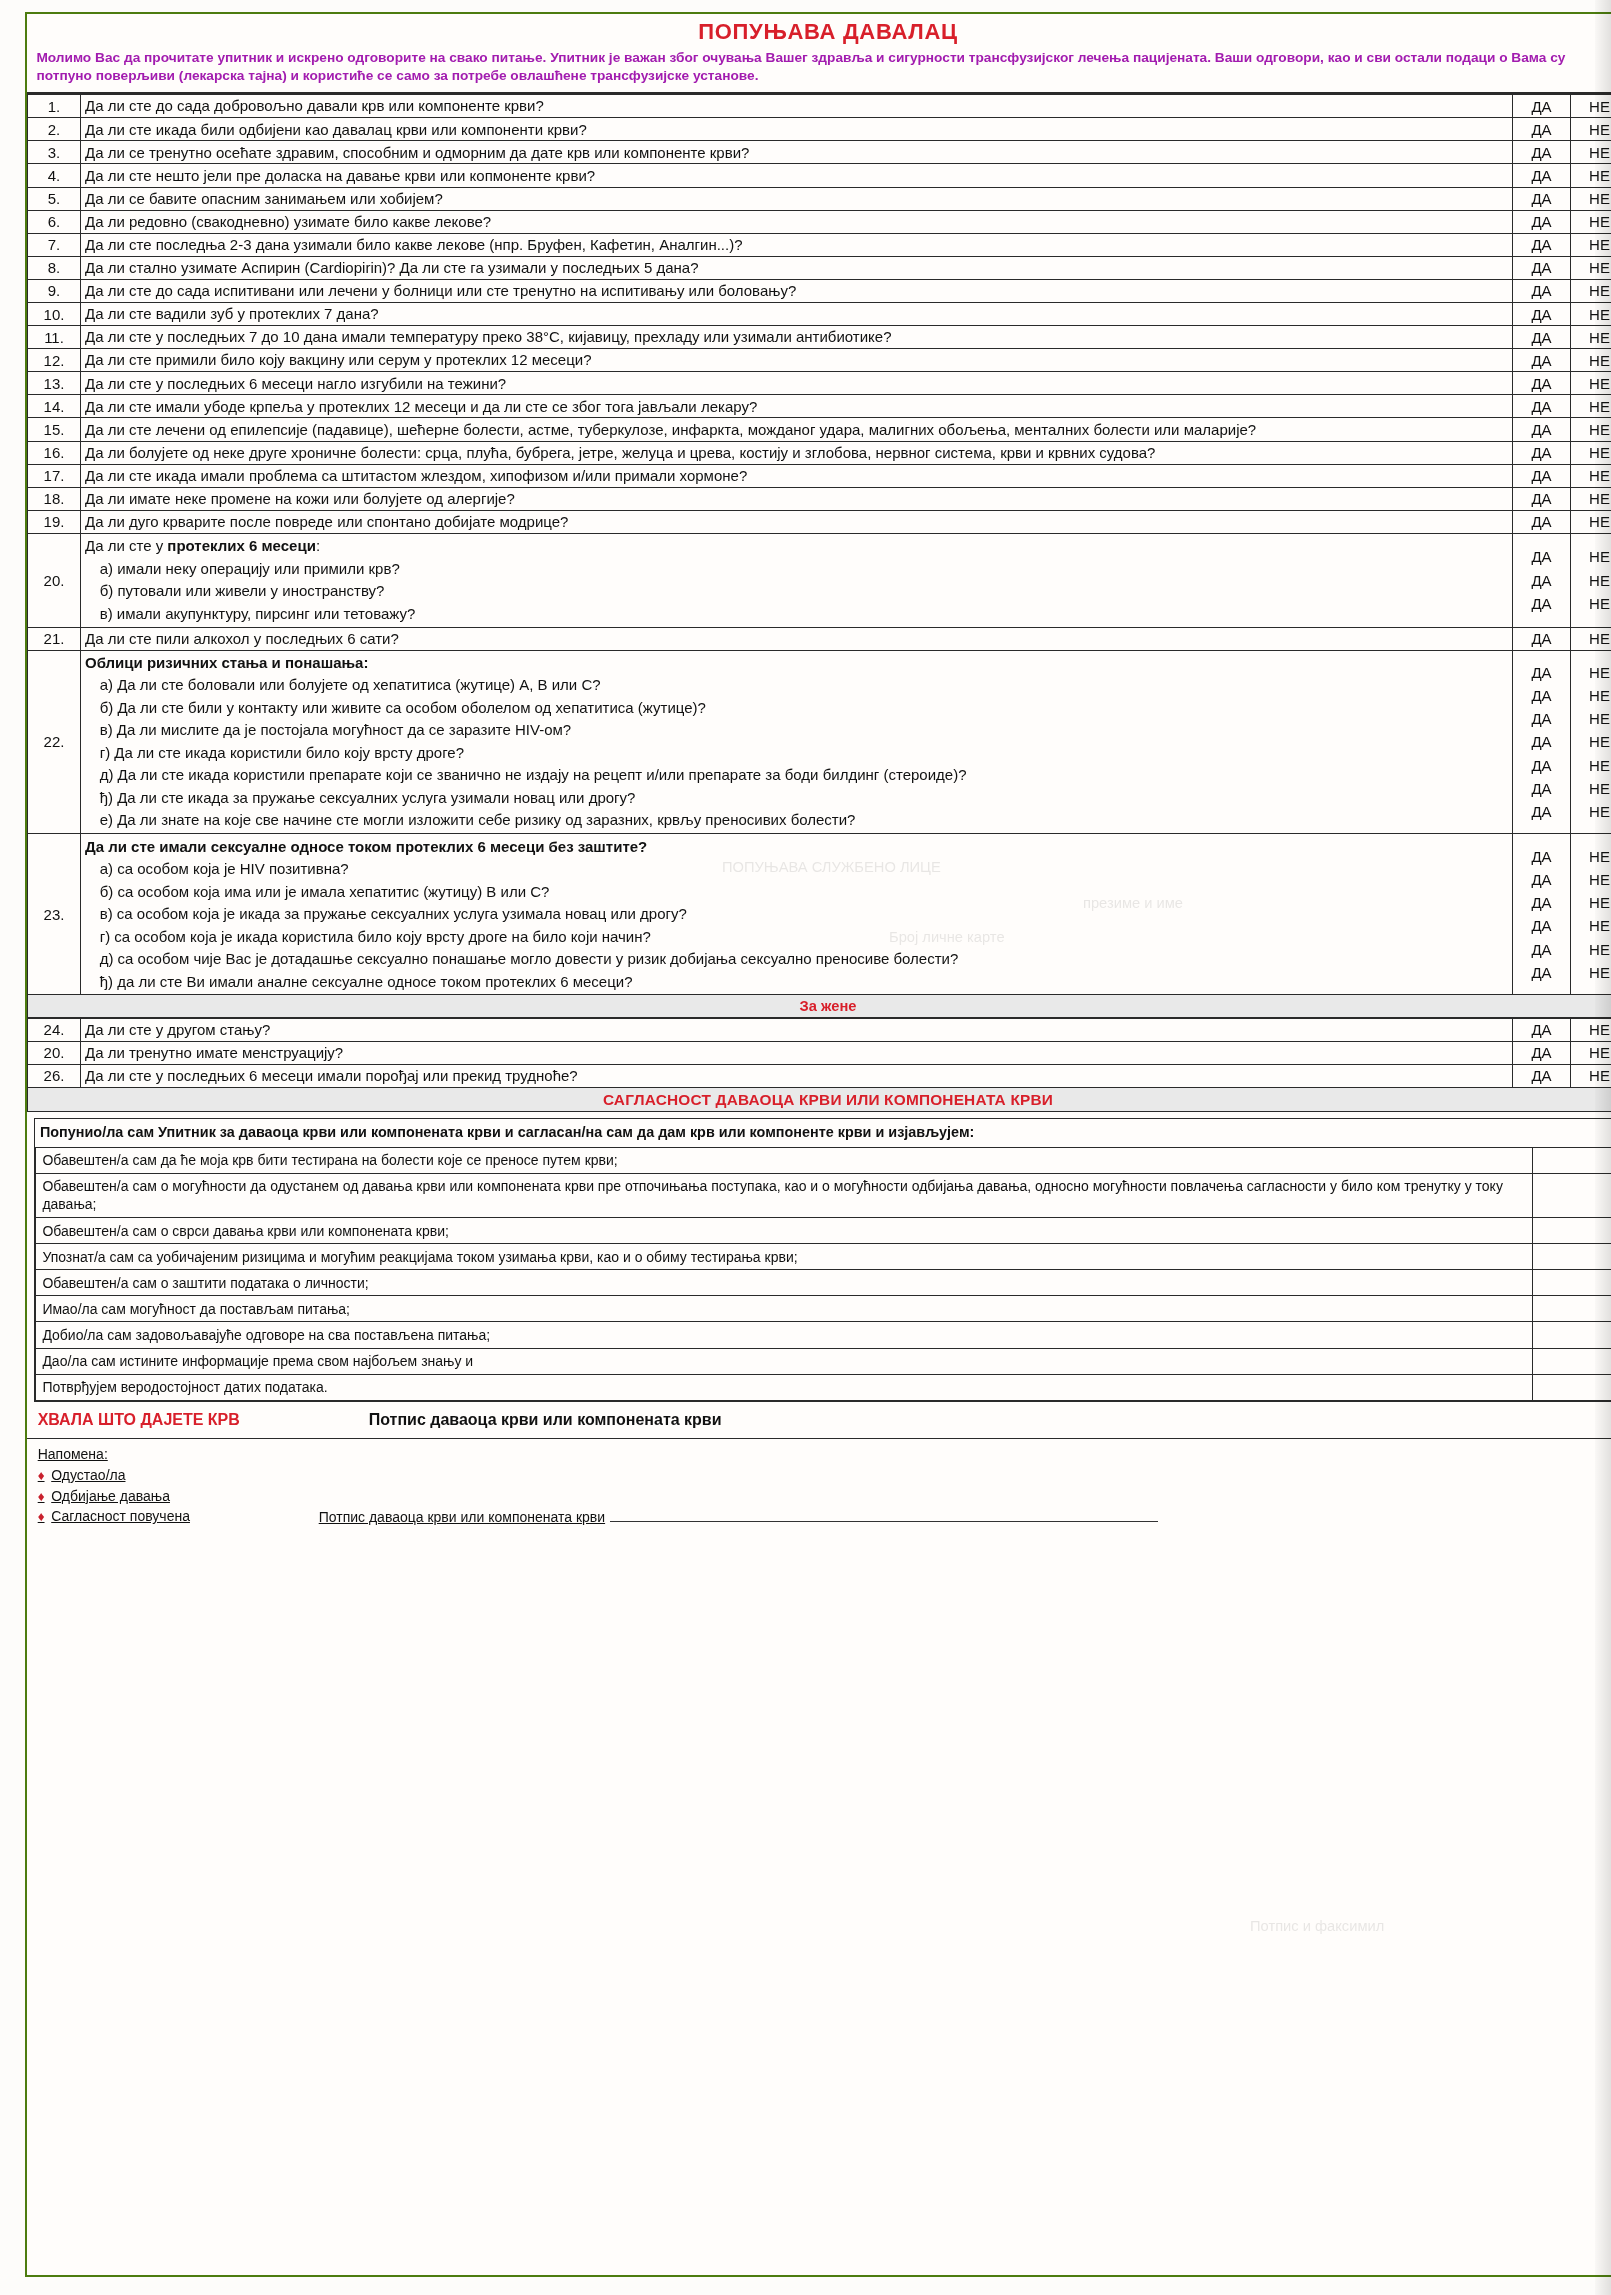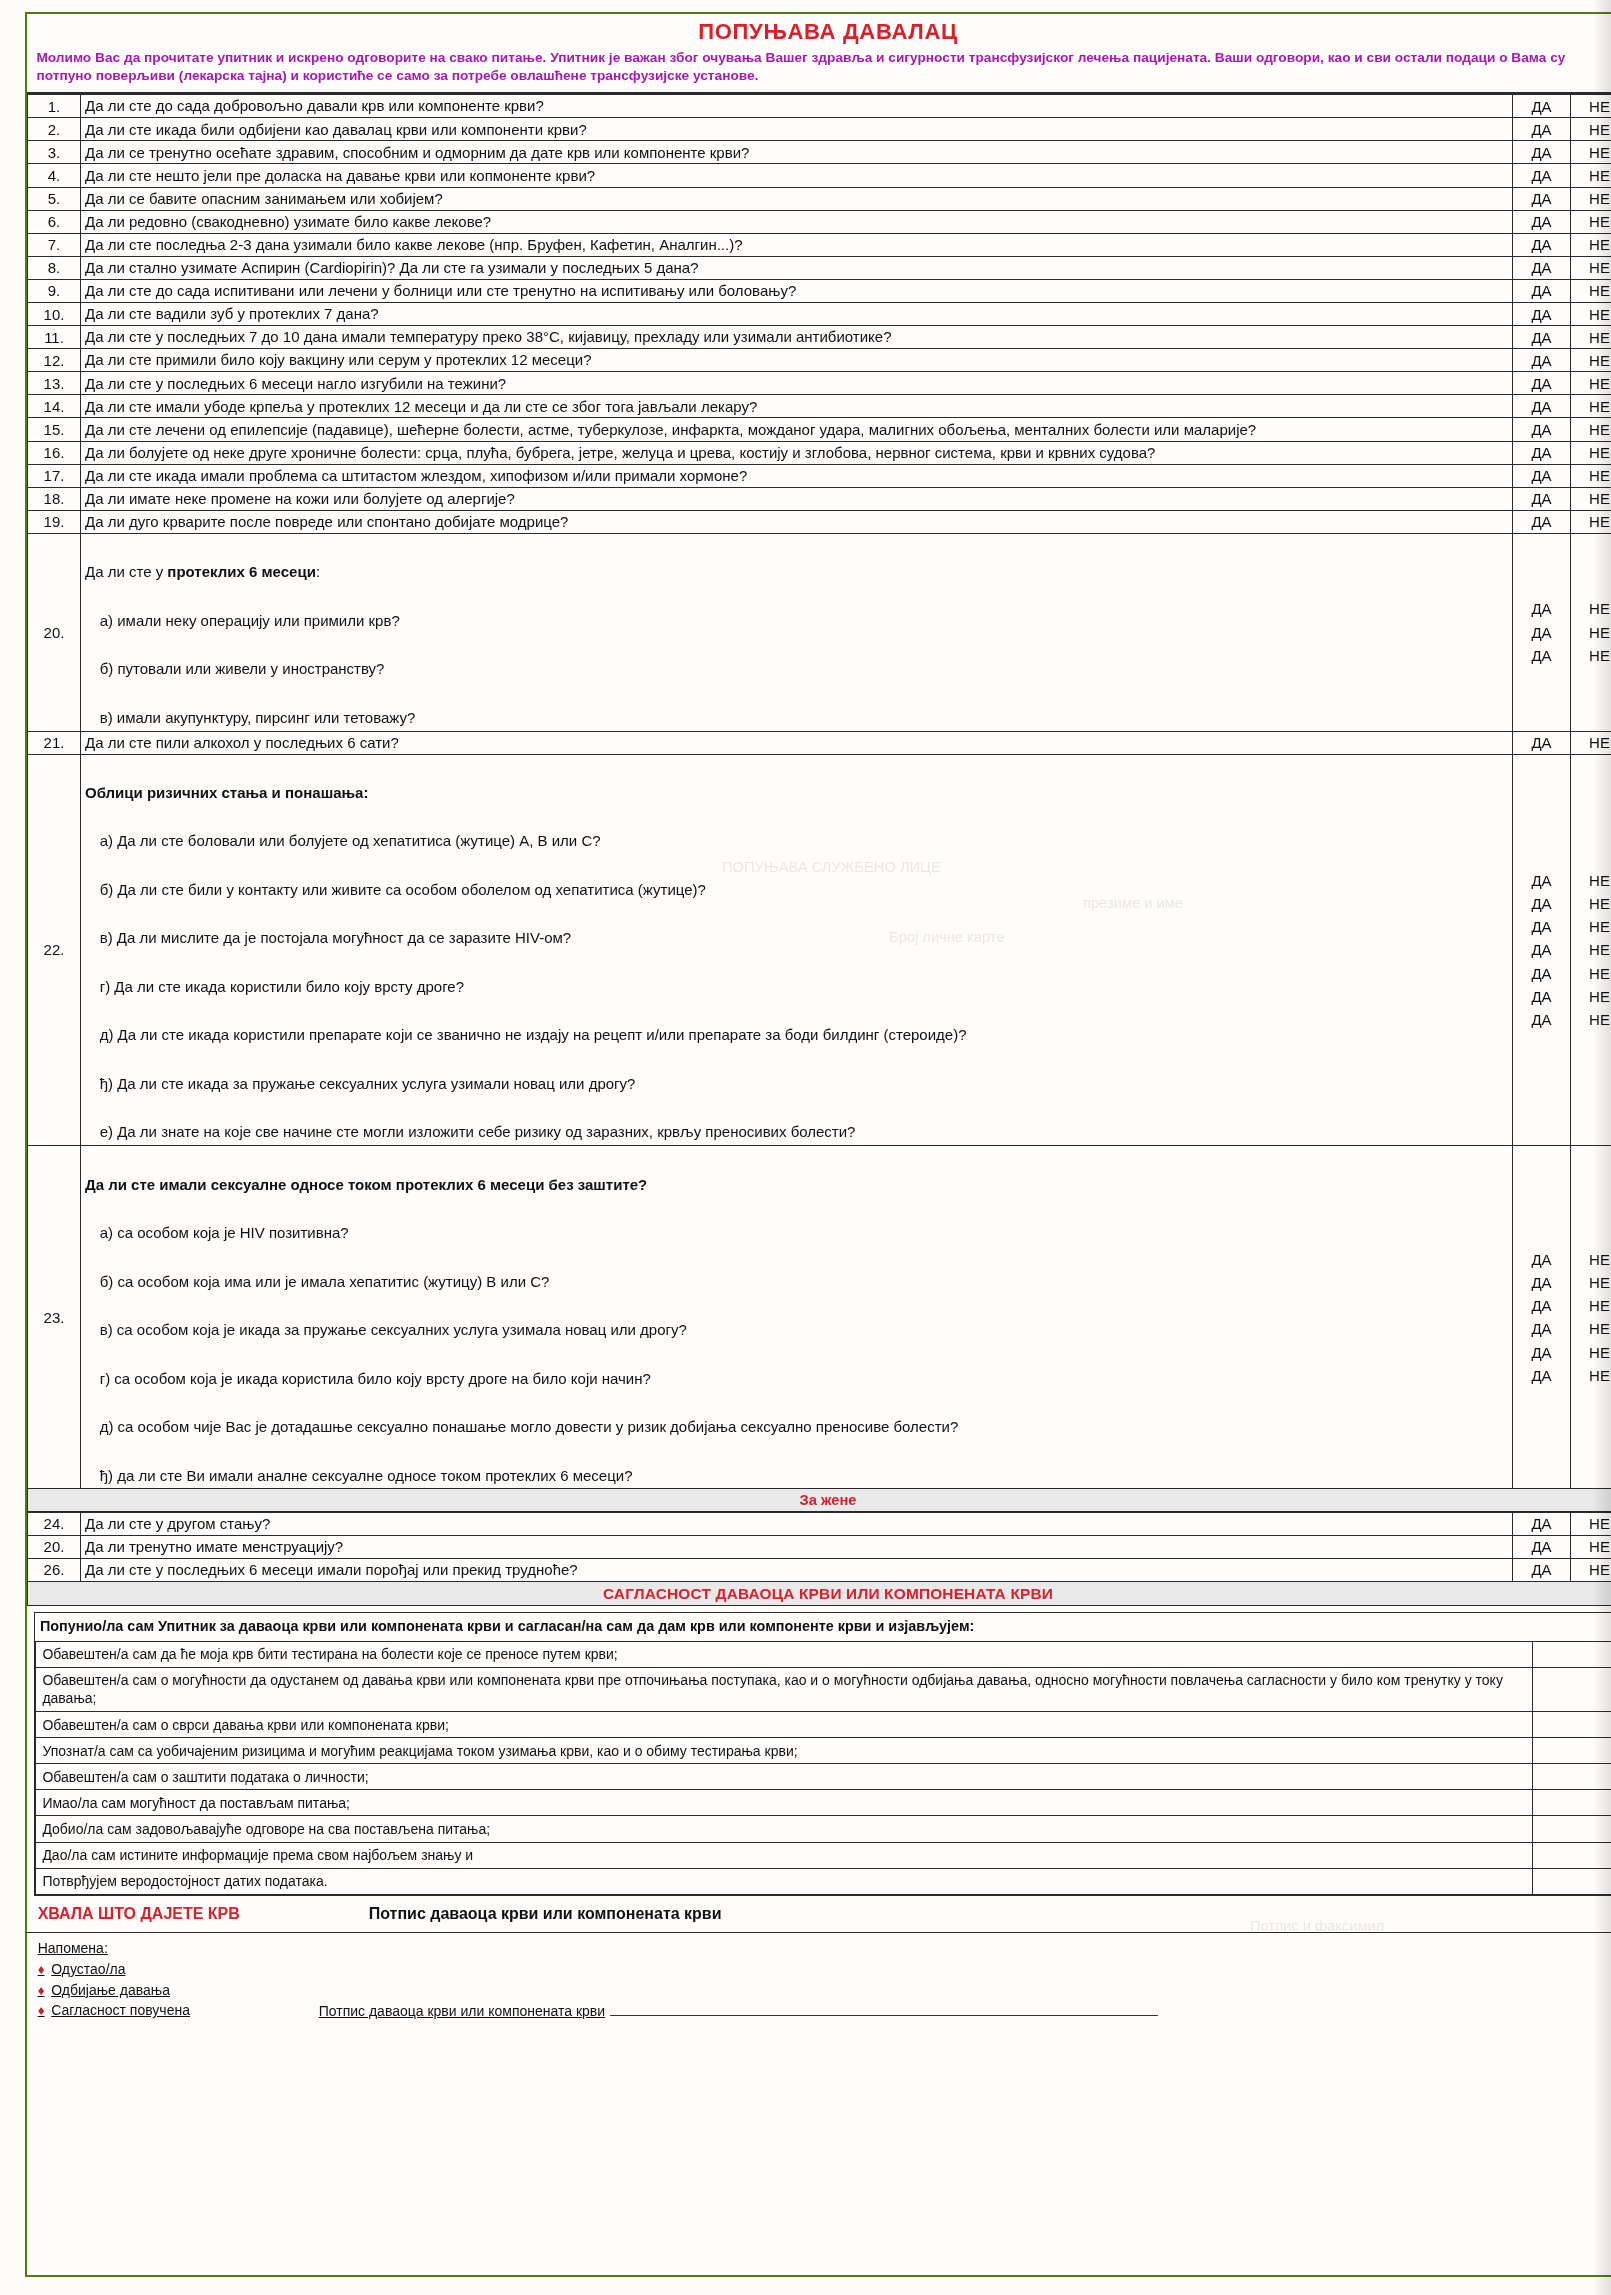--- a/index.html
+++ b/index.html
@@ -85,21 +85,21 @@
   .bold { font-weight: bold; }
   
   .ansstack {
     display: flex;
     flex-direction: column;
     justify-content: space-around;
     height: 100%;
   }
   .ansstack span { display: block; line-height: 1.55; }
   .subhead { font-weight: bold; }
-  .grp-line { line-height: 1.5; margin-top: 26px; }
+  .grp-line { line-height: 1.5; }
   
   .band {
     text-align: center;
     font-weight: bold;
     color: #d81f2a;
     font-size: 14.7px;
     background: #e9e9e9;
     border: 1.3px solid #2a2a2a;
     border-top: none;
     padding: 2.7px 0;

